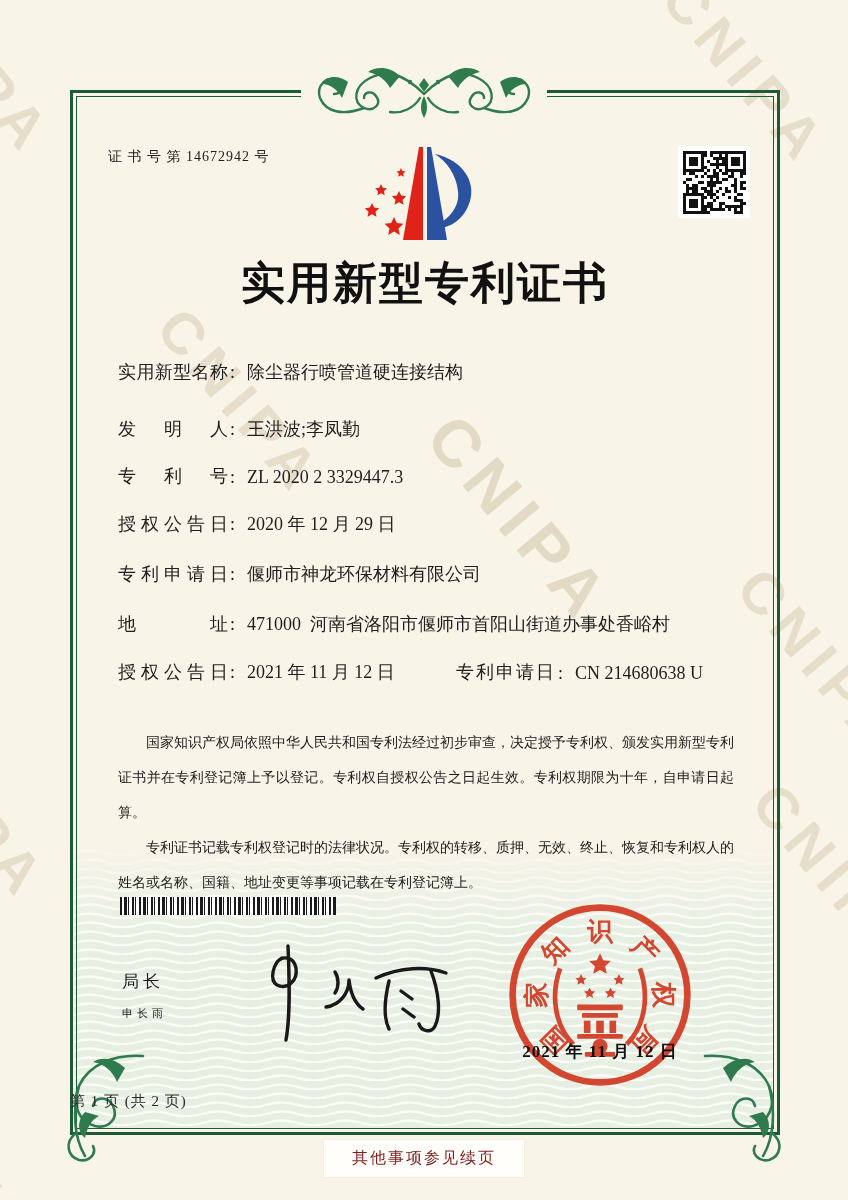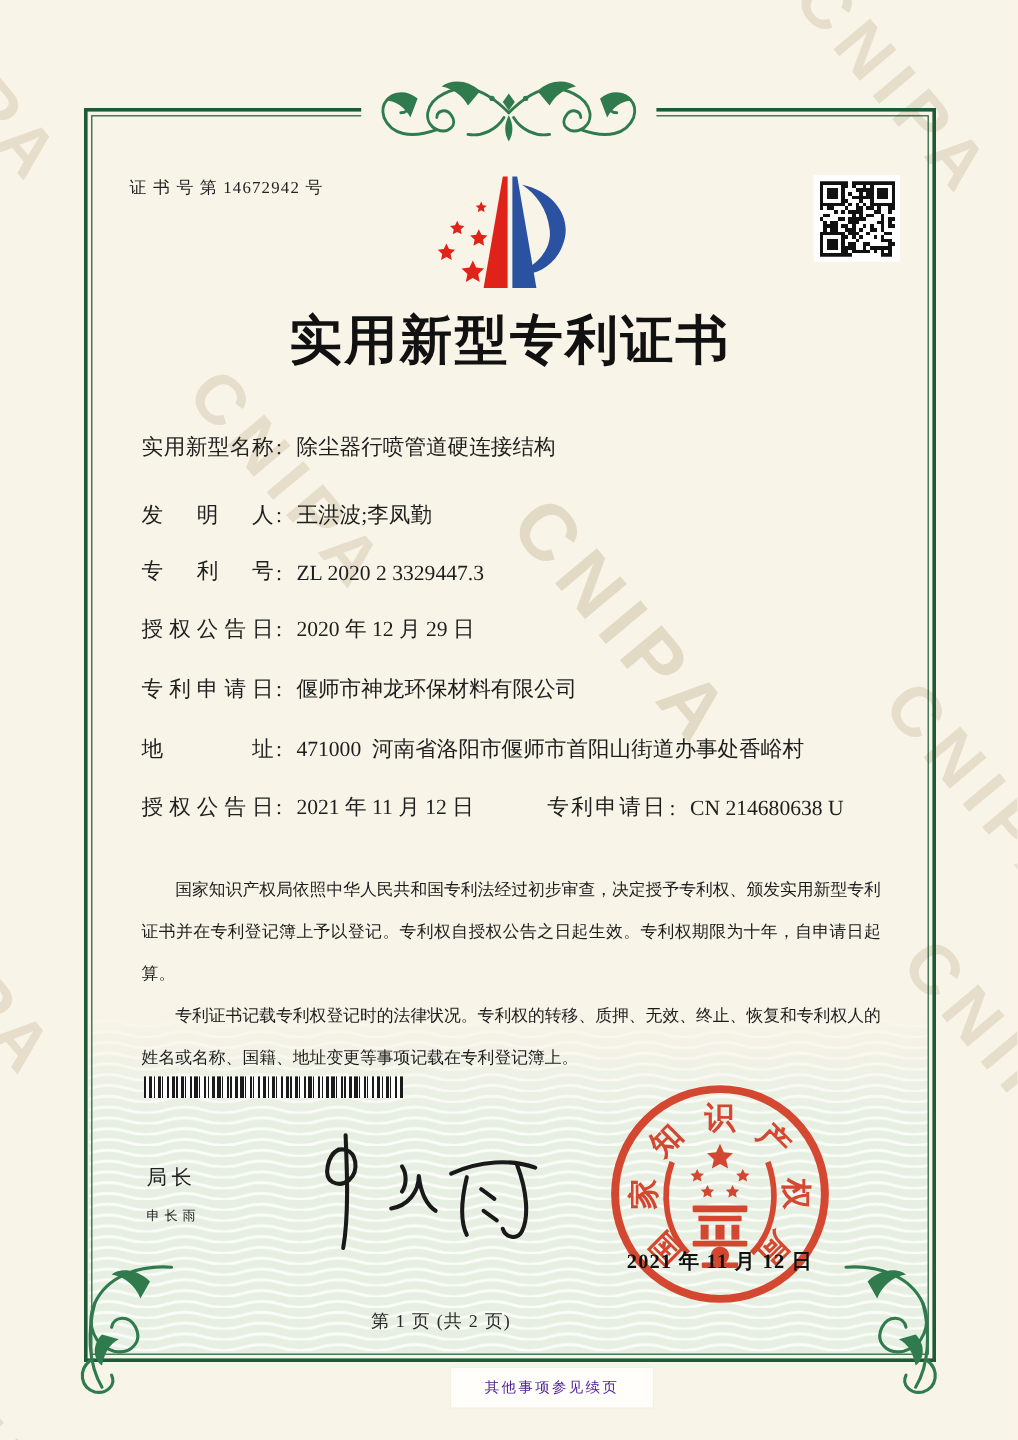--- a/index.html
+++ b/index.html
@@ -60,25 +60,25 @@
   .officer-title { position:absolute; left:122px; top:970px; font-size:17px; letter-spacing:4px;
                    color:#222; font-family:"Liberation Sans","DejaVu Sans",sans-serif; }
   .officer-name  { position:absolute; left:122px; top:1006px; font-size:11px; letter-spacing:4px;
                    color:#222; font-family:Liberation Mono, monospace; }
   .signature { position:absolute; left:248px; top:942px; width:215px; height:102px; }
 
   .seal { position:absolute; left:505px; top:900px; width:190px; height:190px; opacity:0.93; }
   .seal-date { position:absolute; left:505px; top:1040px; width:190px; text-align:center;
                font-size:17px; font-weight:bold; color:#111; letter-spacing:1px; white-space:pre; }
 
-  .page-num { position:absolute; left:70px; top:1092px; width:595px; text-align:center;
+  .page-num { position:absolute; left:70px; top:1092px; width:595px; 
               font-size:15px; color:#2a2a2a; letter-spacing:1px; }
   .cont-box { position:absolute; left:424px; top:1140px; transform:translateX(-50%);
-              background:#fffefb; padding:8px 28px; font-size:12px; color:#4c1d95; letter-spacing:2px;
-              box-shadow:0 0 0 1px rgba(0,0,0,0.02);margin-left:36px; }
+              background:#fffefb; padding:8px 28px; font-size:16px; color:#7f1d1d; letter-spacing:2px;
+              box-shadow:0 0 0 1px rgba(0,0,0,0.02); }
 </style>
 </head>
 <body>
 
 <div class="page">
 
   <span class="wm" style="left:-75px; top:-45px;">CNIPA</span>
   <span class="wm" style="left:195px; top:295px;">CNIPA</span>
   <span class="wm" style="left:700px; top:-35px;">CNIPA</span>
   <span class="wm big" style="left:470px; top:400px;">CNIPA</span>

